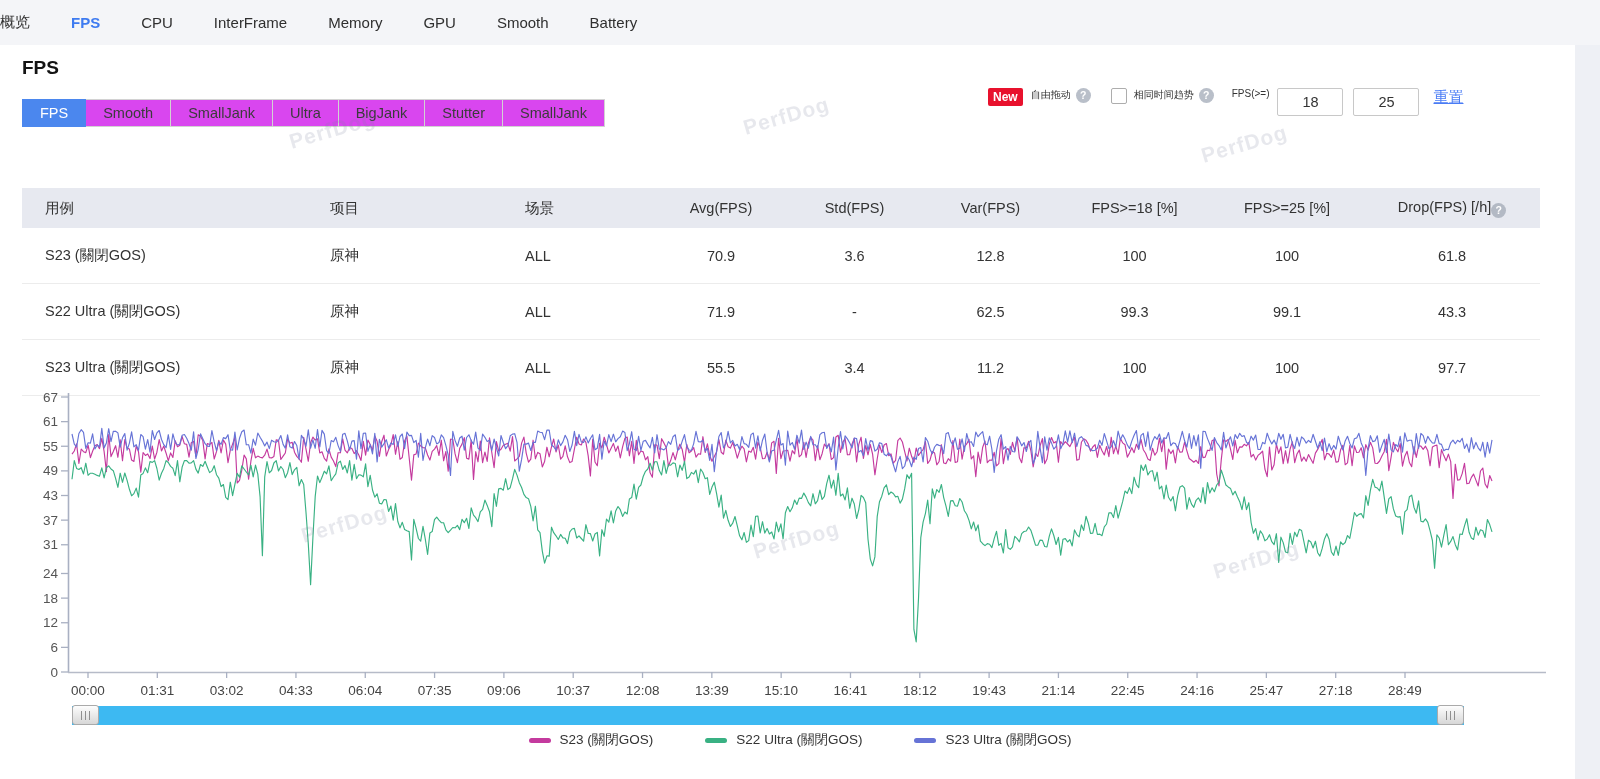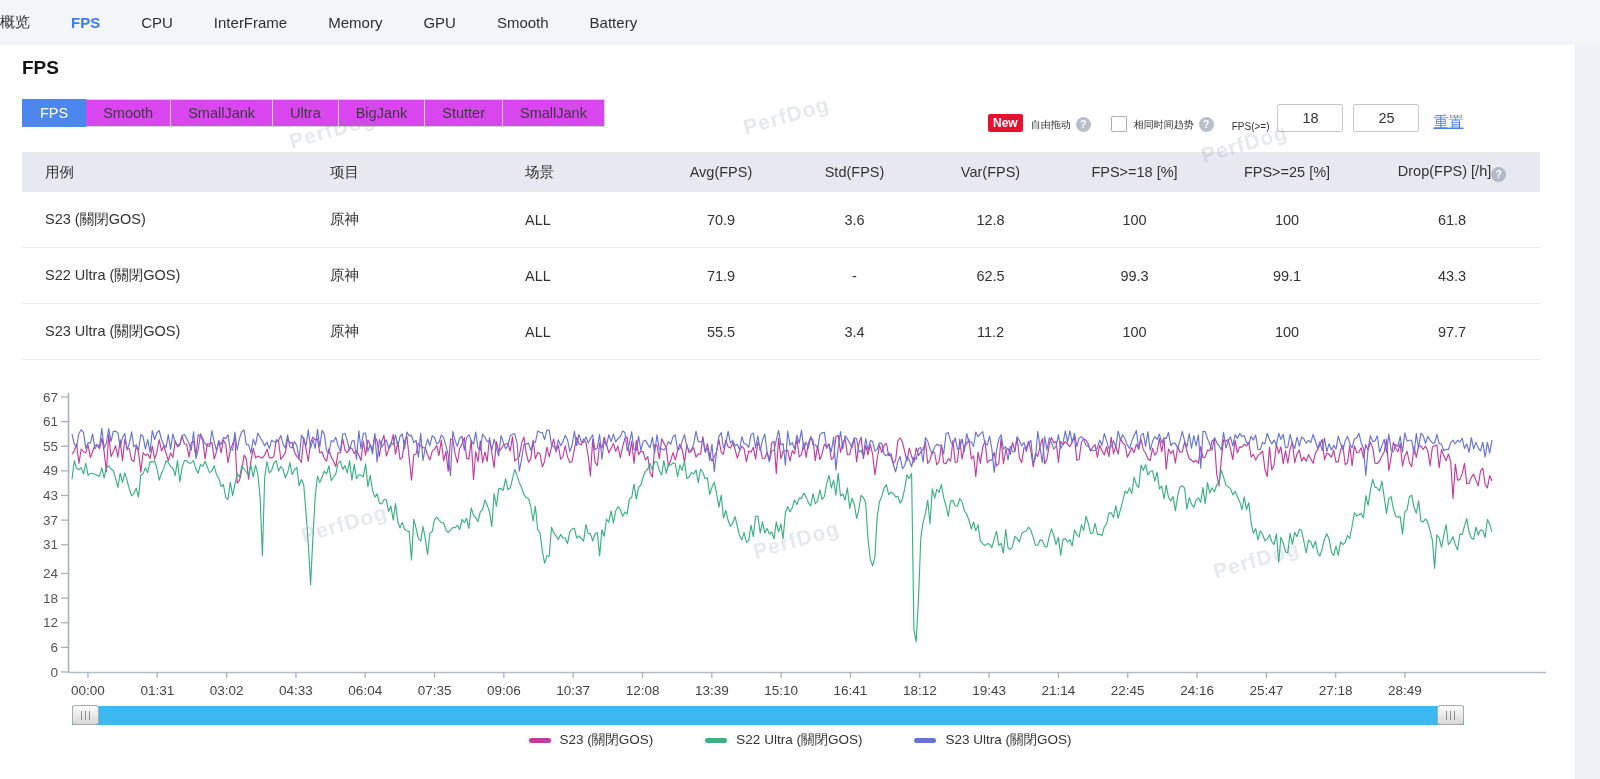--- a/index.html
+++ b/index.html
@@ -13,21 +13,21 @@
   .right-strip{position:absolute;left:1575px;top:45px;width:25px;height:734px;background:#eef0f5;}
   
   .page-title{position:absolute;left:22px;top:57px;font-size:19px;font-weight:bold;color:#141414;}
   
   .subtabs{position:absolute;left:22px;top:99px;display:flex;}
   .subtab{height:28px;line-height:26px;padding:0 17px;background:#d946ef;border:1px solid #d2d2d2;
           margin-left:-1px;font-size:14.5px;color:#3b3b3b;cursor:pointer;box-sizing:border-box;text-align:center;}
   .subtab:first-child{margin-left:0;}
   .subtab.active{background:#4b87ee;border-color:#4b87ee;color:#fff;position:relative;z-index:2;}
   
-  .controls{position:absolute;left:988px;top:104px;height:28px;display:flex;align-items:flex-end;white-space:nowrap;}
+  .controls{position:absolute;left:988px;top:88px;height:28px;display:flex;align-items:flex-start;white-space:nowrap;}
   .badge{background:#e8112d;color:#fff;font-size:12px;font-weight:bold;padding:2px 5px;border-radius:2px;margin-right:8px;}
   .ctl-lbl{font-size:10px;color:#333;}
   .help{display:inline-block;width:15px;height:15px;border-radius:50%;background:#b9bfc9;color:#fff;
         font-size:10.5px;font-weight:bold;text-align:center;line-height:15px;margin:0 6px 0 5px;cursor:pointer;}
   .checkbox{display:inline-block;width:14px;height:14px;border:1px solid #adadad;border-radius:2px;background:#fff;
             margin:0 7px 0 14px;cursor:pointer;}
   .fps-ge{margin-left:12px;margin-right:8px;}
   .thr-input{width:60px;height:24px;border:1px solid #c8c8c8;border-radius:2px;text-align:center;font-size:14.5px;
              color:#333;margin-right:10px;font-family:inherit;background:#fff;}
   .reset{color:#4a7cf5;font-size:15px;text-decoration:underline;margin-left:4px;cursor:pointer;}
@@ -93,21 +93,21 @@
     <span class="checkbox"></span>
     <span class="ctl-lbl">相同时间趋势</span>
     <span class="help">?</span>
     <span class="ctl-lbl fps-ge">FPS(&gt;=)</span>
     <input class="thr-input" value="18" style="">
     <input class="thr-input" value="25" style="">
     <a class="reset">重置</a>
   </div>
 
   <div class="tbl" id="tbl">
-      <div class="trow thead" style="grid-template-columns: 285px 195px 153px 132px 135px 137px 151px 154px 176px;">
+      <div class="trow thead" style="grid-template-columns: 285px 195px 153px 132px 135px 137px 151px 154px 176px; margin-top: 36px;">
         <div class="cell left">用例</div>
         <div class="cell left">项目</div>
         <div class="cell left">场景</div>
         <div class="cell num">Avg(FPS)</div>
         <div class="cell num">Std(FPS)</div>
         <div class="cell num">Var(FPS)</div>
         <div class="cell num">FPS&gt;=18 [%]</div>
         <div class="cell num">FPS&gt;=25 [%]</div>
         <div class="cell num">Drop(FPS) [/h]<span class="th-help">?</span></div>
       </div>

